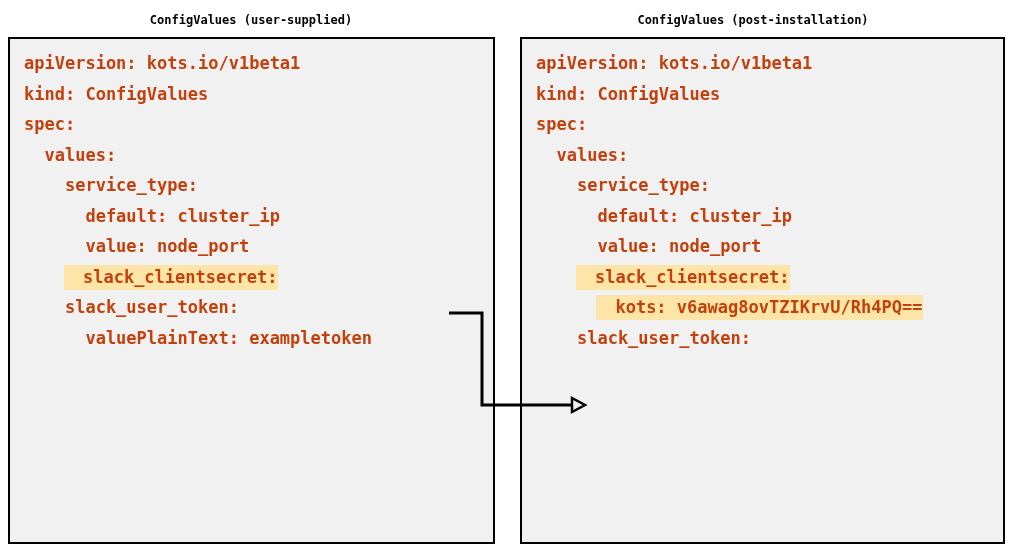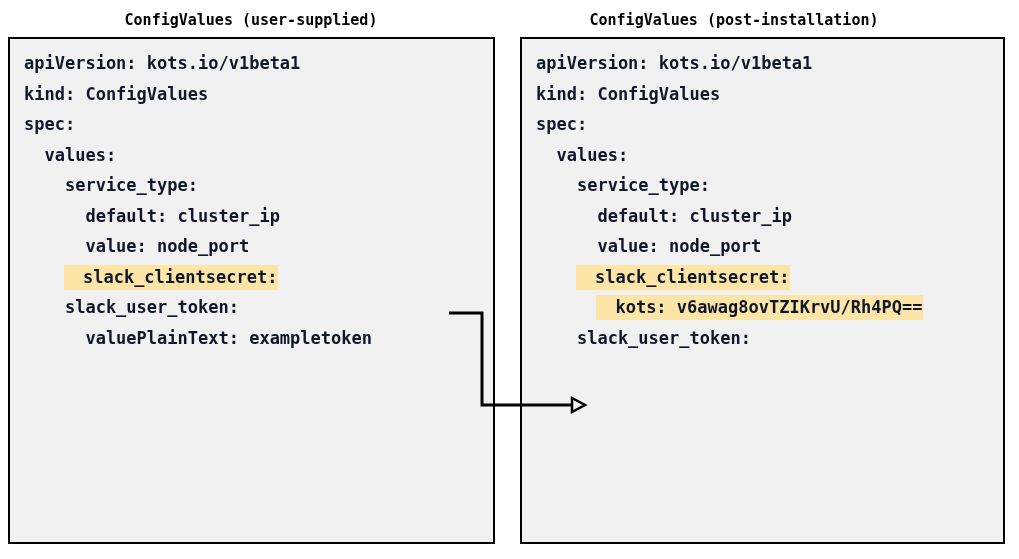--- a/index.html
+++ b/index.html
@@ -21,28 +21,28 @@
   }
 
   
   .panel-title {
     position: absolute;
     top: 8px;
     height: 24px;
     line-height: 24px;
     text-align: center;
     font-family: "DejaVu Sans Mono", "Liberation Mono", monospace;
-    font-size: 15px;
+    font-size: 12px;
     font-weight: bold;
     color: #000000;
     letter-spacing: 0px;
     white-space: pre;
   }
   #title-left  { left: 8px;   width: 486px; }
-  #title-right { left: 492px; width: 484px; }
+  #title-right { left: 511px; width: 484px; }
 
   
   .code-box {
     position: absolute;
     top: 37px;
     height: 507px;
     background: #f1f1f1;
     border: 2px solid #000000;
     box-sizing: border-box;
     overflow: hidden;
@@ -56,21 +56,21 @@
     left: 14px;
     right: 4px;
   }
 
   .code-line {
     height: 30.5px;
     line-height: 30.5px;
     font-family: "DejaVu Sans Mono", "Liberation Mono", monospace;
     font-size: 17px;
     font-weight: bold;
-    color: #0f172a;
+    color: #c2410c;
     white-space: pre;
   }
   .code-line .hl {
     background: #fce5a6;
     padding: 2px 1px 3px 19px;
     margin: -2px -1px -3px -1px;
   }
 
   
   #connector {

